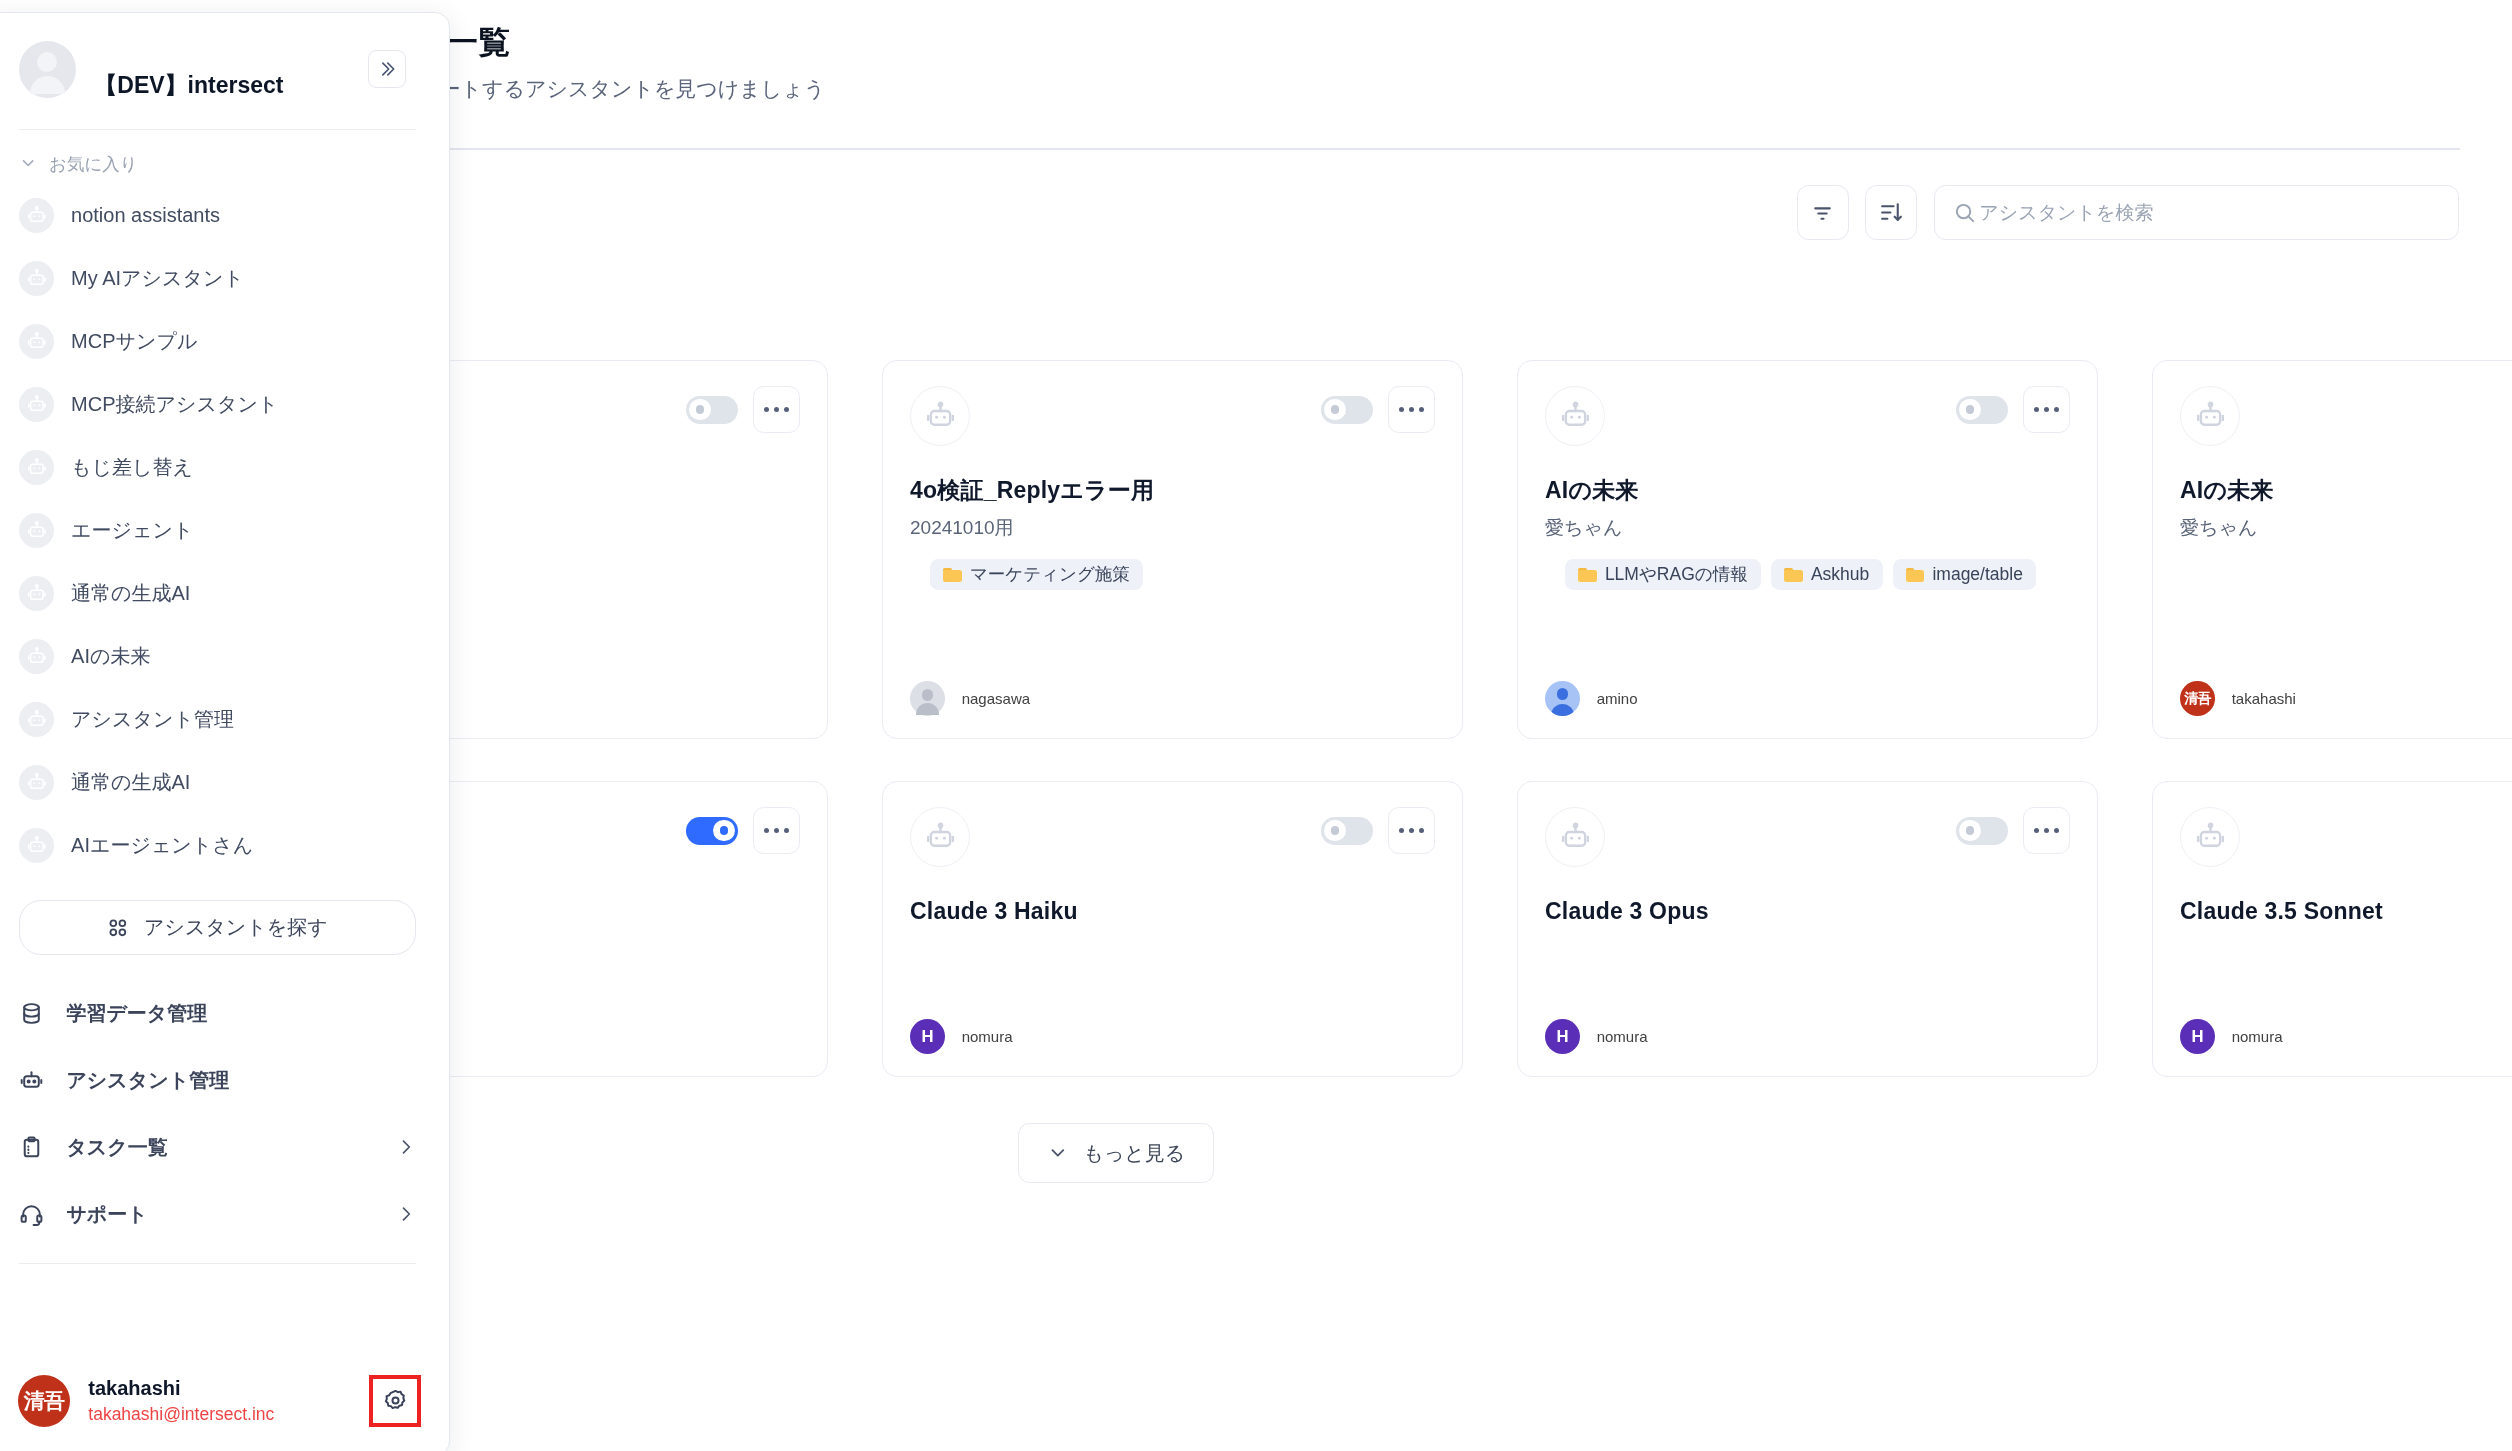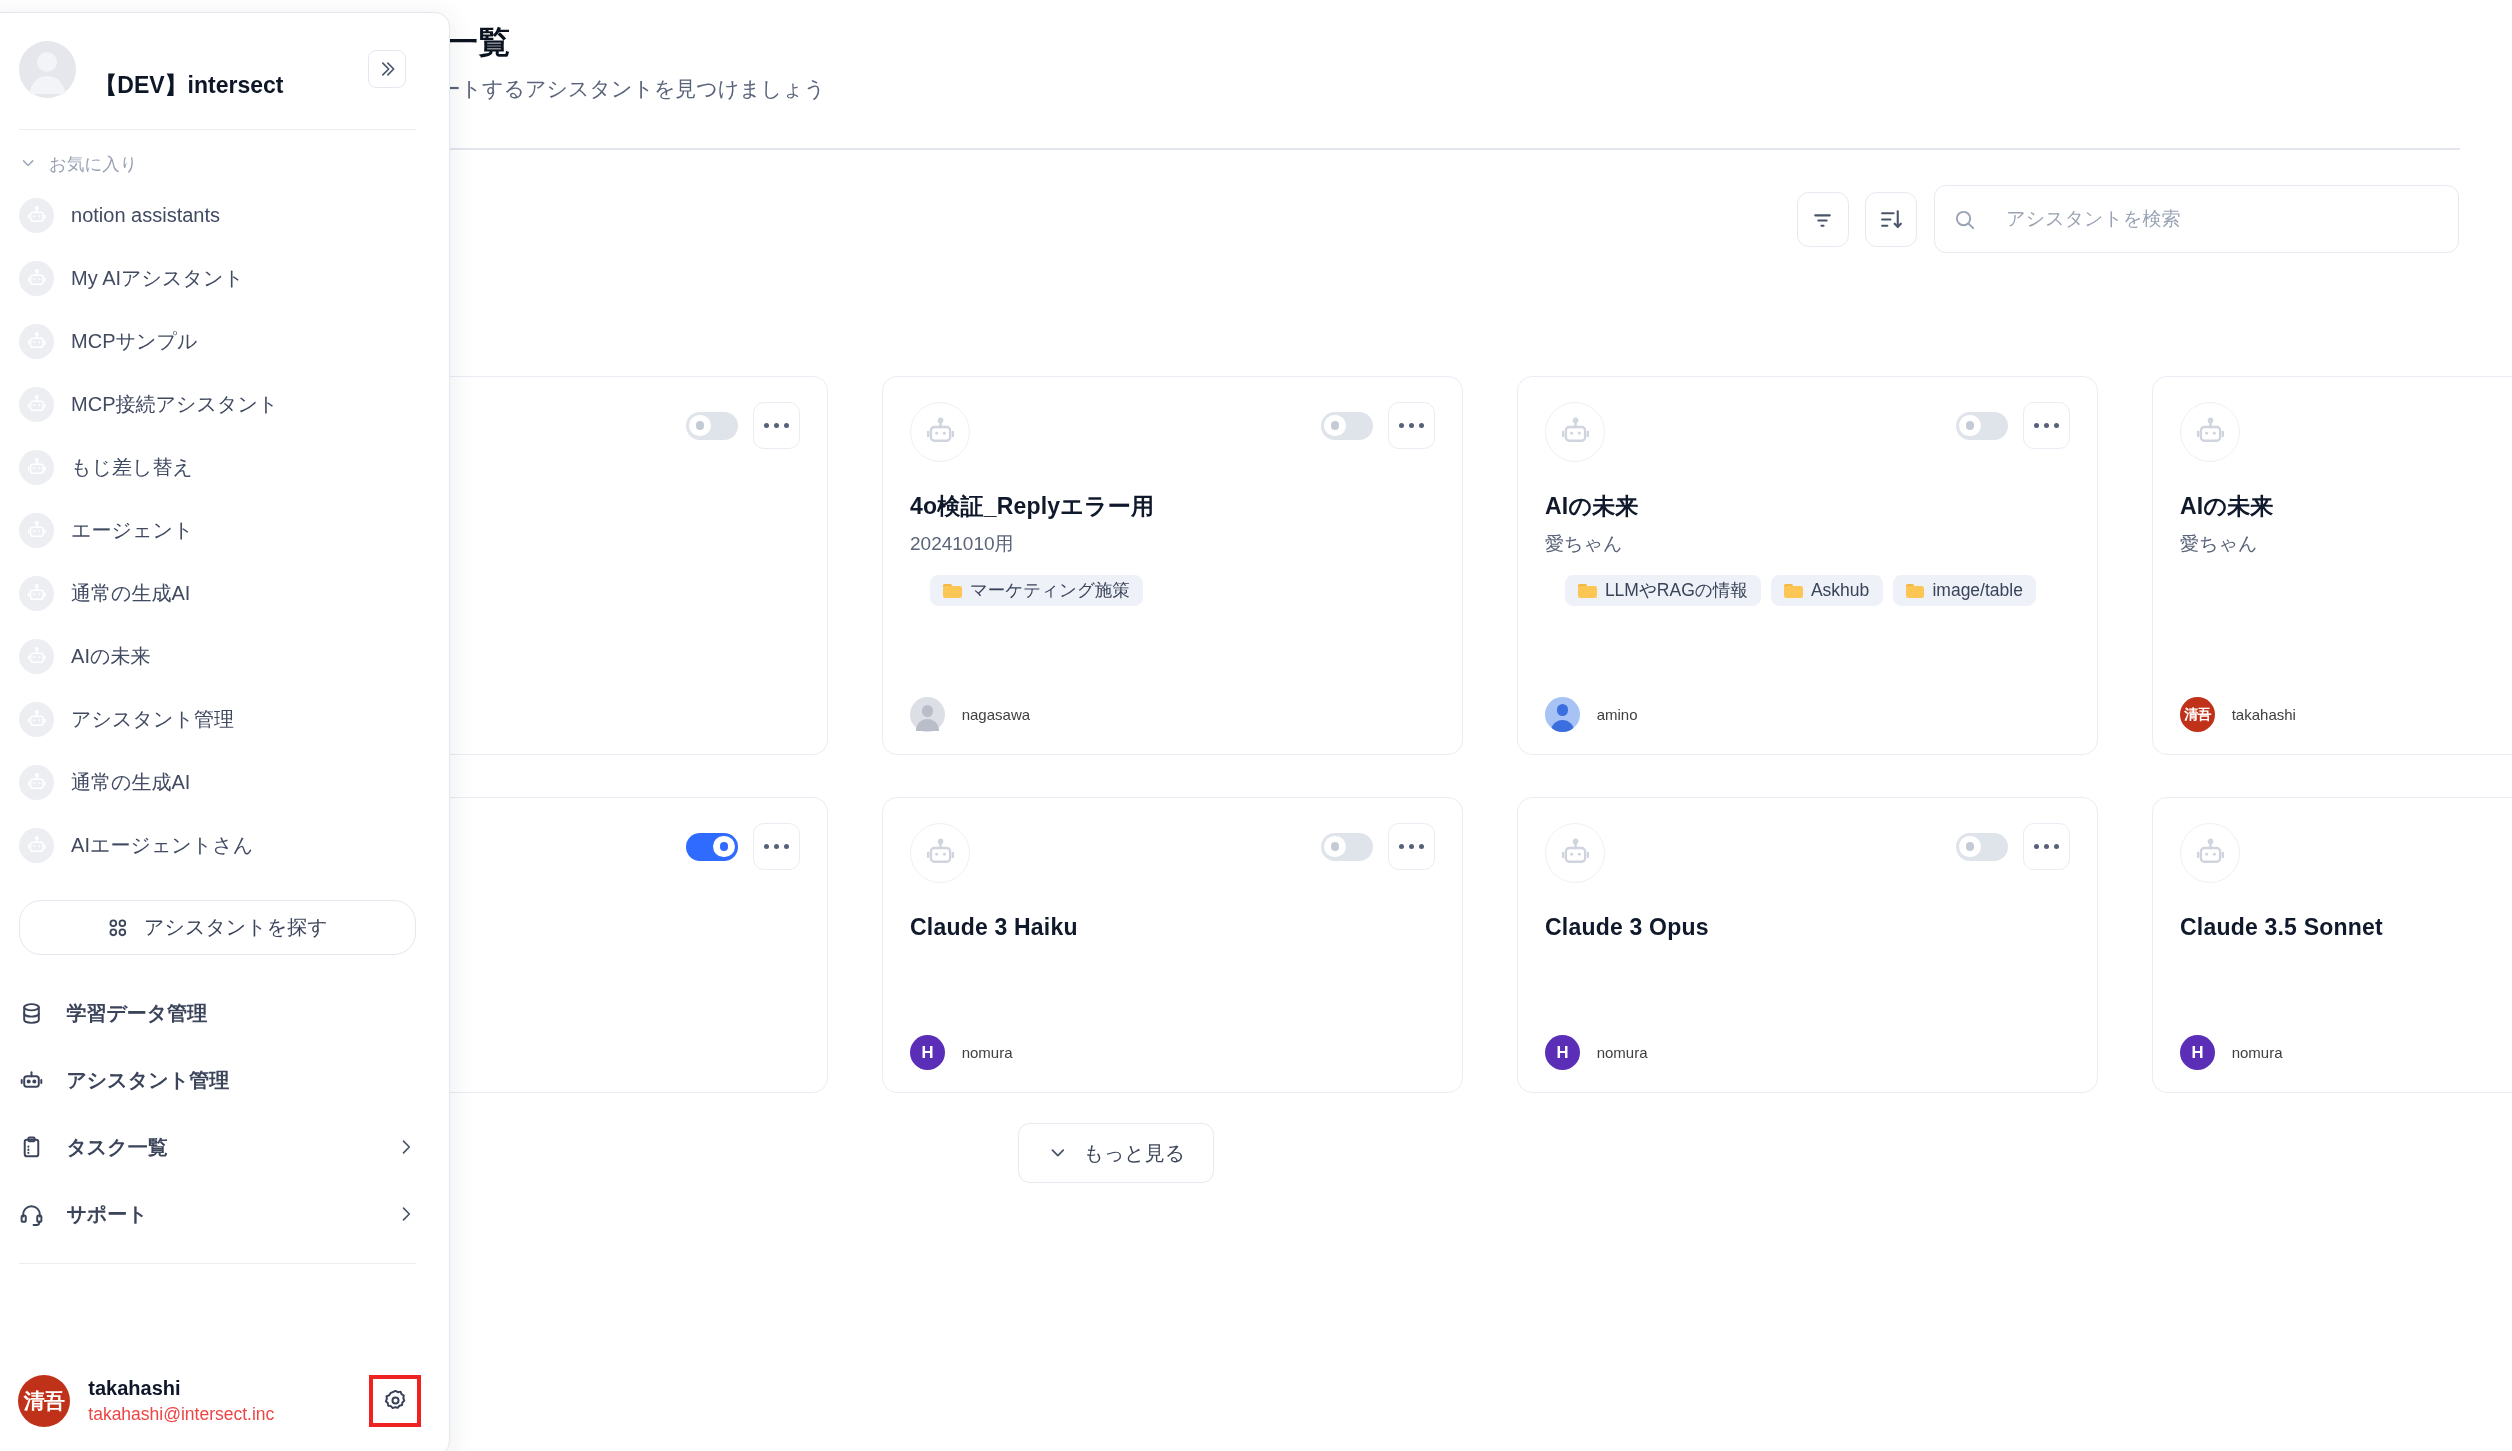--- a/index.html
+++ b/index.html
@@ -35,32 +35,32 @@
   .toolbar {
     position:absolute; right: 53px; top: 185px;
     display:flex; align-items:center; gap: 16.7px;
   }
   .icon-btn {
     width: 52px; height: 55px; border:1.2px solid #e6e9f0; border-radius: 11.7px;
     background:#fff; display:flex; align-items:center; justify-content:center;
     cursor:pointer;
   }
   .search-box {
-    width: 525px; height: 68px; border:1.2px solid #e6e9f0; border-radius: 11.7px;
-    background:#fff; display:flex; align-items:center; gap: 30px; padding: 0 18.3px;
+    width: 525px; height: 55px; border:1.2px solid #e6e9f0; border-radius: 11.7px;
+    background:#fff; display:flex; align-items:center; gap: 3px; padding: 0 18.3px;
   }
   .search-box input {
     border:0; outline:0; font-size:19px; color:#414b5f; background:transparent;
     width:100%; font-family: inherit;
   }
   .search-box input::placeholder { color:#9aa3b4; }
 
   
   .grid {
-    position:absolute; left: 247px; top: 376px;
+    position:absolute; left: 247px; top: 360px;
     width: 2216px;
     display:grid; grid-template-columns: repeat(4, 581px);
     column-gap: 54px; row-gap: 42px;
   }
   .card {
     width: 581px; height: 379px; border:1.2px solid #e9ecf3; border-radius: 15px;
     background:#fff; padding: 25px 27px 21.7px 27px; position:relative;
     display:flex; flex-direction:column;
     cursor:pointer;
   }

